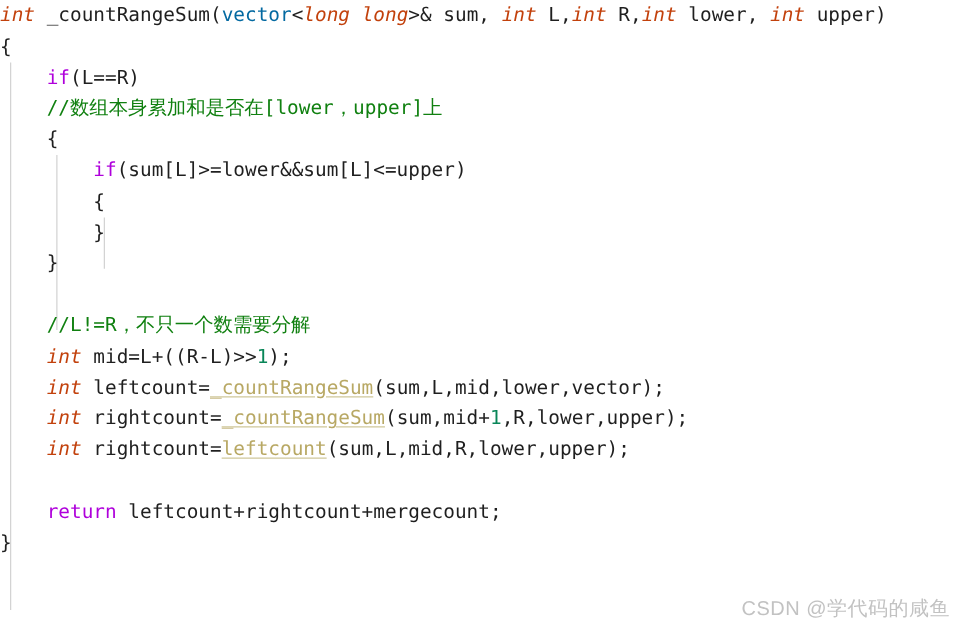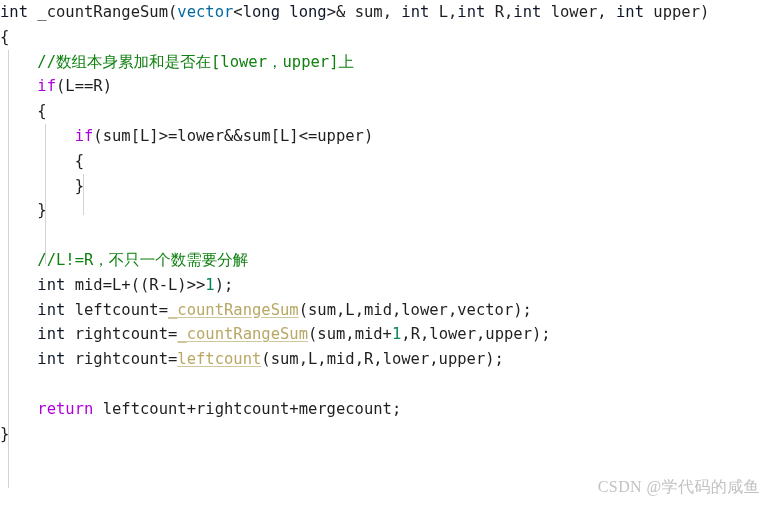--- a/index.html
+++ b/index.html
@@ -38,33 +38,33 @@
     display: inline;
   }
   
   .guide {
     position: absolute;
     width: 1px;
     background: #d3d3d3;
     z-index: 1;
   }
   
-  .kw      { color: #0f172a; }
+  .kw      { color: #c2410c; font-style: italic; }
   .type    { color: #0369a1; }
   .cmt     { color: #108010; }
   .ctl     { color: #af00db; }
   .num     { color: #098658; }
   .fn      { color: #b8a864; text-decoration: underline; text-decoration-color: #cfc79a; text-underline-offset: 2px; }
   .pl      { color: #1f1f1f; }
 
   #watermark {
     position: absolute;
     right: 11px;
     bottom: 8px;
-    font-family: Liberation Serif, serif;
+    font-family: Liberation Sans, sans-serif;
     font-size: 16px;
     color: #c2c2c2;
     letter-spacing: 0.4px;
     white-space: nowrap;
     z-index: 5;
     margin-left: 28px;
   }
 </style>
 </head>
 <body>
@@ -73,22 +73,22 @@
 
   <div id="code-editor">
     <div id="guides">
         <div class="guide" style="left: 8px; top: 50px; height: 438px; background: rgb(211, 211, 211);"></div>
         <div class="guide" style="left: 45px; top: 124px; height: 140px; background: rgb(211, 211, 211);"></div>
         <div class="guide" style="left: 83px; top: 174px; height: 41px; background: rgb(211, 211, 211);"></div>
       </div>
     <div id="code-lines">
         <div class="code-line"><span class="txt kw">int</span><span class="txt pl"> _countRangeSum</span><span class="txt pl">(</span><span class="txt type">vector</span><span class="txt pl">&lt;</span><span class="txt kw">long long</span><span class="txt pl">&gt;&amp; sum, </span><span class="txt kw">int</span><span class="txt pl"> L,</span><span class="txt kw">int</span><span class="txt pl"> R,</span><span class="txt kw">int</span><span class="txt pl"> lower, </span><span class="txt kw">int</span><span class="txt pl"> upper)</span></div>
         <div class="code-line"><span class="txt pl">{</span></div>
+        <div class="code-line"><span class="txt pl">    </span><span class="txt ctl">if</span><span class="txt pl">(L==R)</span></div>
         <div class="code-line"><span class="txt pl">    </span><span class="txt cmt">//数组本身累加和是否在[lower，upper]上</span></div>
-        <div class="code-line"><span class="txt pl">    </span><span class="txt ctl">if</span><span class="txt pl">(L==R)</span></div>
         <div class="code-line"><span class="txt pl">    {</span></div>
         <div class="code-line"><span class="txt pl">        </span><span class="txt ctl">if</span><span class="txt pl">(sum[L]&gt;=lower&amp;&amp;sum[L]&lt;=upper)</span></div>
         <div class="code-line"><span class="txt pl">        {</span></div>
         <div class="code-line"><span class="txt pl">        }</span></div>
         <div class="code-line"><span class="txt pl">    }</span></div>
         <div class="code-line"><span class="txt pl">&nbsp;</span></div>
         <div class="code-line"><span class="txt pl">    </span><span class="txt cmt">//L!=R，不只一个数需要分解</span></div>
         <div class="code-line"><span class="txt pl">    </span><span class="txt kw">int</span><span class="txt pl"> mid=L+((R-L)&gt;&gt;</span><span class="txt num">1</span><span class="txt pl">);</span></div>
         <div class="code-line"><span class="txt pl">    </span><span class="txt kw">int</span><span class="txt pl"> leftcount=</span><span class="txt fn">_countRangeSum</span><span class="txt pl">(sum,L,mid,lower,vector);</span></div>
         <div class="code-line"><span class="txt pl">    </span><span class="txt kw">int</span><span class="txt pl"> rightcount=</span><span class="txt fn">_countRangeSum</span><span class="txt pl">(sum,mid+</span><span class="txt num">1</span><span class="txt pl">,R,lower,upper);</span></div>

